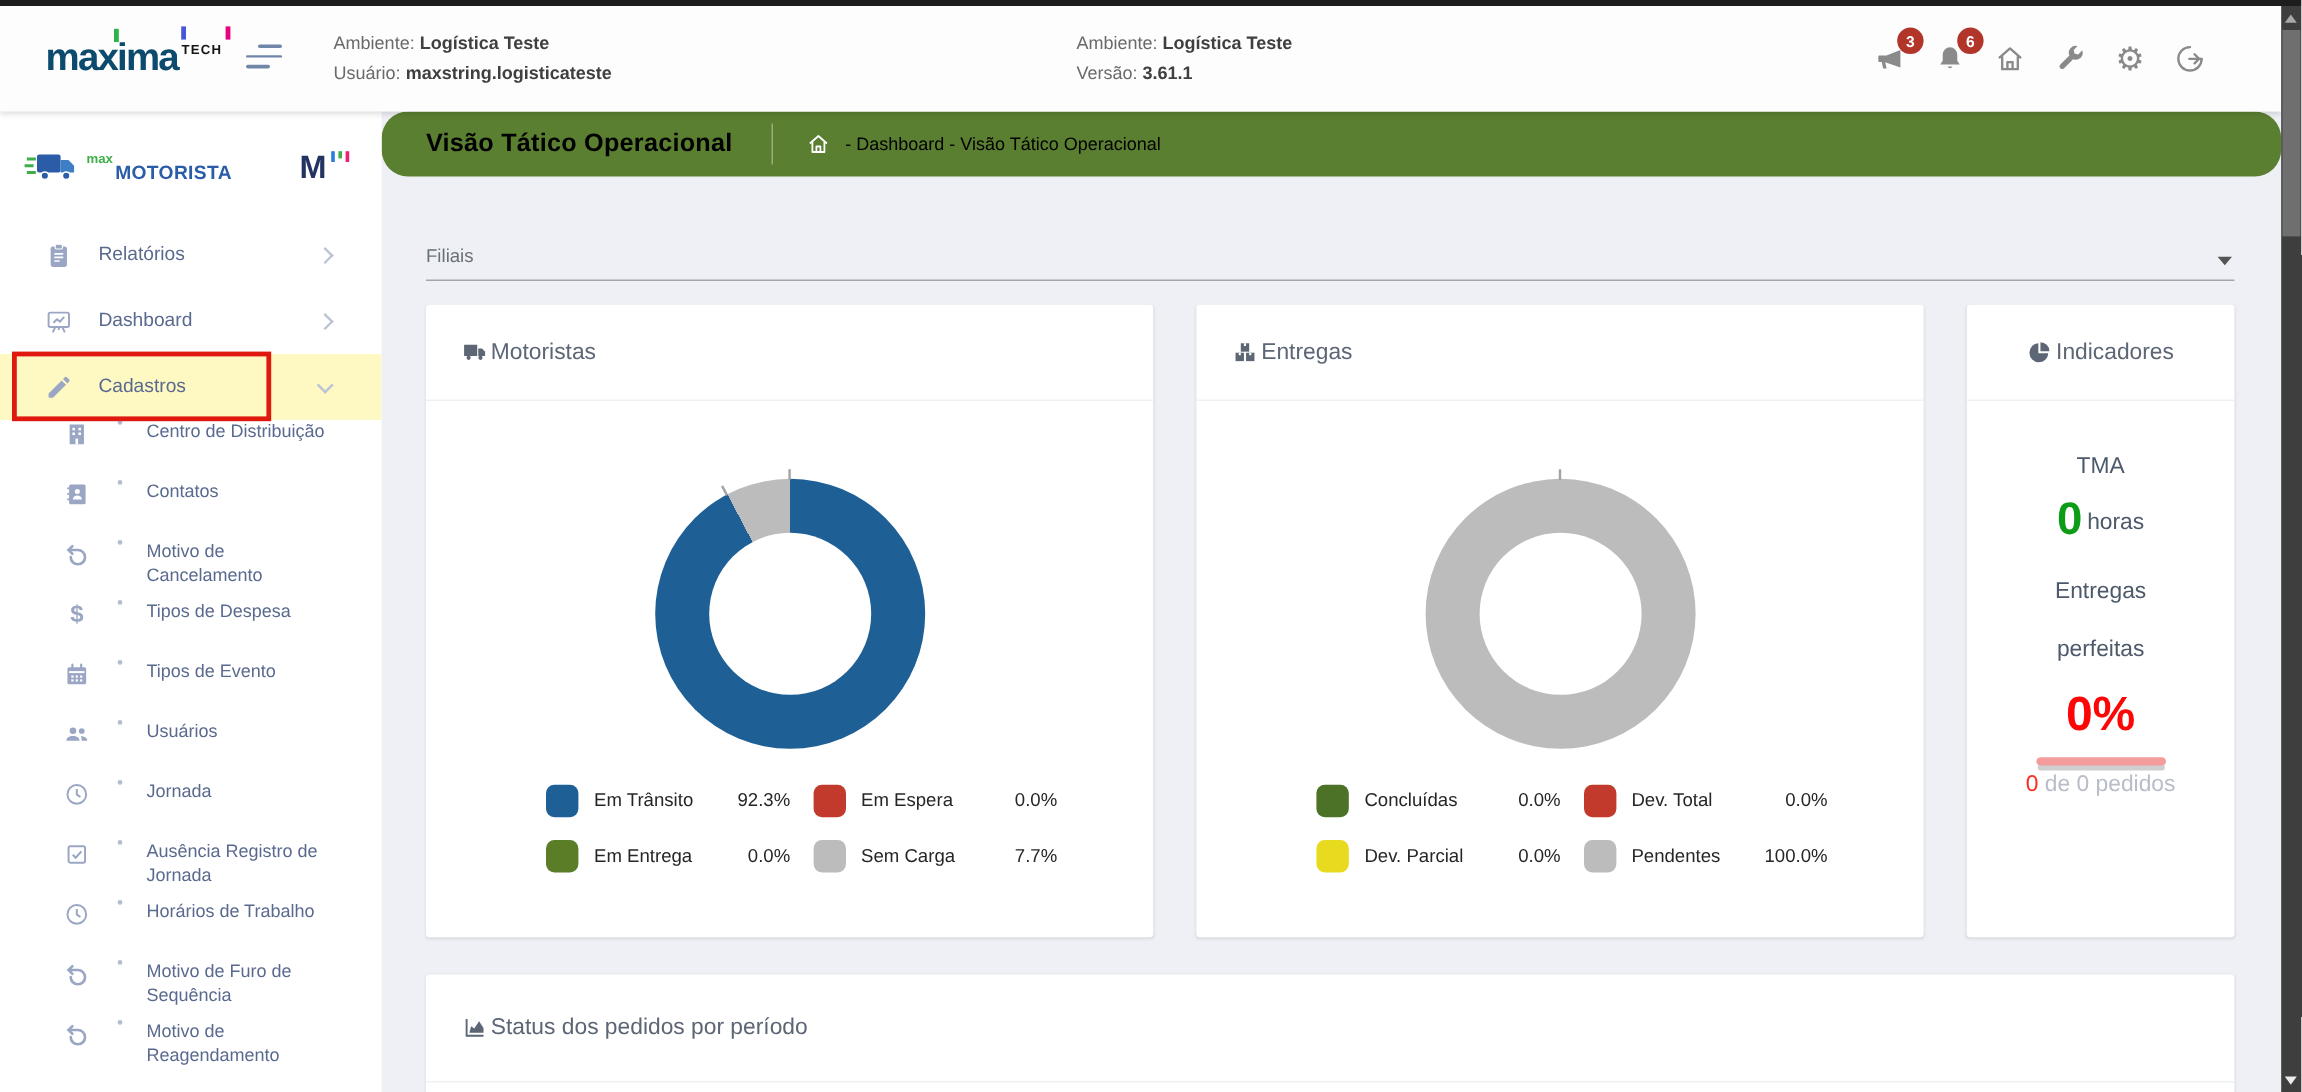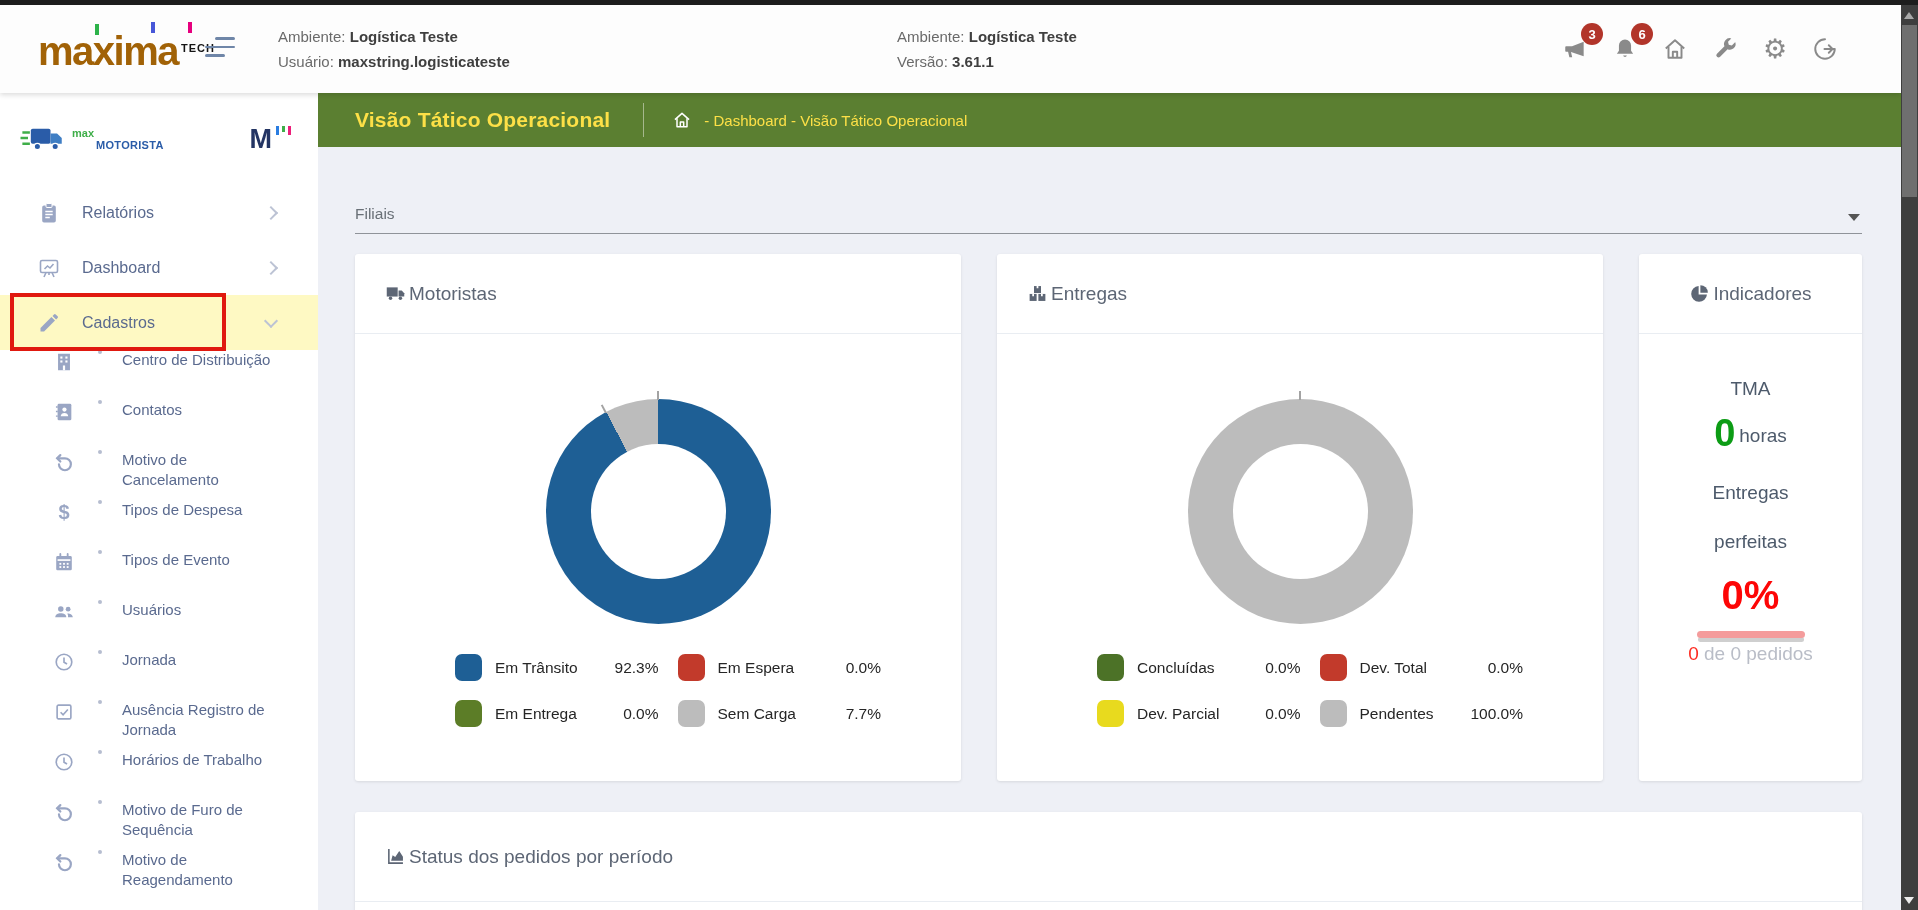--- a/index.html
+++ b/index.html
@@ -7,21 +7,21 @@
   
   .top-strip{position:absolute;top:0;left:0;width:1918px;height:5px;background:#1d1d1d;z-index:60;}
   
   .scrollbar{position:absolute;top:5px;right:0;width:17px;height:905px;background:#3e3e3e;z-index:55;}
   .scroll-up{position:absolute;top:7px;left:3px;width:0;height:0;border-left:5.5px solid transparent;border-right:5.5px solid transparent;border-bottom:7px solid #a8a8a8;}
   .scroll-thumb{position:absolute;top:20px;left:1px;width:15px;height:172px;background:#6f6f6f;}
   .scroll-down{position:absolute;bottom:6px;left:3px;width:0;height:0;border-left:5.5px solid transparent;border-right:5.5px solid transparent;border-top:7px solid #ececec;}
   
   .top-header{position:absolute;top:5px;left:0;right:17px;height:88px;background:#fdfdfd;box-shadow:0 2px 5px rgba(0,0,0,.14);z-index:40;}
   .logo{position:absolute;left:38px;top:24px;cursor:pointer;}
-  .logo-word{font-size:40px;font-weight:800;letter-spacing:-1.5px;color:#a16207;}
+  .logo-word{font-size:32px;font-weight:800;letter-spacing:-1.5px;color:#0c4a6e;}
   .logo-tech{font-size:11px;font-weight:700;color:#151515;letter-spacing:1px;position:relative;top:-13px;margin-left:3px;}
   .lb{position:absolute;width:4px;height:11px;}
   .lb.g{background:#2db34a;left:57px;top:-5px;}
   .lb.b{background:#4757d8;left:113px;top:-7px;}
   .lb.p{background:#e6007e;left:150px;top:-7px;}
   .hamburger{position:absolute;left:205px;top:32px;display:flex;flex-direction:column;gap:6px;width:32px;cursor:pointer;}
   .hamburger span{height:2.6px;background:#6f86a8;border-radius:2px;}
   .hamburger .h1{width:20px;margin-left:10px;}
   .hamburger .h2{width:30px;}
   .hamburger .h3{width:20px;}
@@ -33,21 +33,21 @@
   .hicon{width:26px;height:26px;position:relative;cursor:pointer;display:flex;align-items:center;justify-content:center;}
   .hicon svg{width:26px;height:26px;}
   .hicon.glyph{font-size:27px;line-height:26px;}
   .badge{position:absolute;top:-13px;right:-15px;width:22px;height:22px;border-radius:50%;background:#b2352a;color:#fff;font-size:13px;font-weight:700;display:flex;align-items:center;justify-content:center;}
   
   .sidebar{position:absolute;top:93px;left:0;width:318px;height:817px;background:#ffffff;z-index:30;overflow:hidden;}
   .brand-row{display:flex;align-items:center;justify-content:space-between;padding:24px 46px 0 20px;height:44px;}
   .brand-left{display:flex;align-items:center;gap:6px;cursor:pointer;}
   .brand-text{display:flex;flex-direction:column;line-height:12px;}
   .brand-max{font-size:11px;color:#3fae49;font-weight:700;}
-  .brand-mot{font-size:11px;color:#2a5ca8;font-weight:800;letter-spacing:.3px;padding-left:24px;}
+  .brand-mot{font-size:16px;color:#2a5ca8;font-weight:800;letter-spacing:.3px;padding-left:24px;}
   .brand-mark{position:relative;cursor:pointer;}
   .mark-m{font-size:27px;font-weight:800;color:#233463;}
   .mk{position:absolute;width:3.5px;height:9px;top:2px;}
   .mk.b{background:#2a7de1;right:-7px;}
   .mk.g{background:#3fae49;right:-13px;height:6px;}
   .mk.p{background:#ec1e79;right:-19px;}
   .nav{margin-top:24px;position:relative;}
   .nav-item{height:55px;display:flex;align-items:center;padding-left:37px;position:relative;cursor:pointer;color:#5a6a8f;}
   .nav-item.active{background:#fef9c3;}
   .nav-icon{width:24px;height:24px;color:#9aa6c4;flex:0 0 24px;}
@@ -57,21 +57,21 @@
   .chev.right{transform:rotate(-45deg);}
   .chev.down{transform:rotate(45deg);margin-top:-4px;}
   .red-box{position:absolute;left:10px;top:108px;width:208px;height:50px;border:4px solid #e0190f;z-index:6;pointer-events:none;}
   .sub-item{height:50px;display:flex;padding-left:52px;cursor:pointer;color:#5a6a8f;}
   .sub-icon{width:24px;height:24px;color:#9aa6c4;flex:0 0 24px;display:flex;align-items:center;justify-content:center;}
   .sub-icon svg{width:22px;height:22px;}
   .sub-icon.txt{font-size:20px;font-weight:700;line-height:22px;}
   .dot{width:4px;height:4px;border-radius:50%;background:#b6bdd0;margin-left:22px;flex:0 0 4px;}
   .sub-label{margin-left:20px;font-size:15px;line-height:20px;width:158px;}
   
-  .titlebar{position:absolute;top:93px;left:318px;right:17px;height:54px;background:#5b7f31;display:flex;align-items:center;color:#fde047;z-index:20;}
+  .titlebar{position:absolute;top:93px;left:318px;right:17px;height:54px;background:#5b7f31;display:flex;align-items:center;color:#000000;z-index:20;border-radius:22px;}
   .tb-title{margin:0 0 0 37px;font-size:21px;font-weight:700;letter-spacing:.2px;}
   .tb-sep{width:1px;height:34px;background:rgba(255,255,255,.45);margin-left:33px;}
   .tb-home{width:20px;height:20px;margin-left:28px;cursor:pointer;}
   .tb-home svg{width:20px;height:20px;}
   .tb-crumb{margin-left:12px;font-size:15px;}
   
   .content{position:absolute;top:147px;left:318px;right:17px;bottom:0;background:#eef0f6;overflow:hidden;padding:0 39px 0 37px;z-index:10;}
   .filiais{margin-top:58px;position:relative;border-bottom:1px solid #8f9399;padding-bottom:10px;cursor:pointer;}
   .filiais-label{font-size:15.5px;color:#697077;}
   .caret{position:absolute;right:2px;bottom:12px;width:0;height:0;border-left:6px solid transparent;border-right:6px solid transparent;border-top:7px solid #555;}

